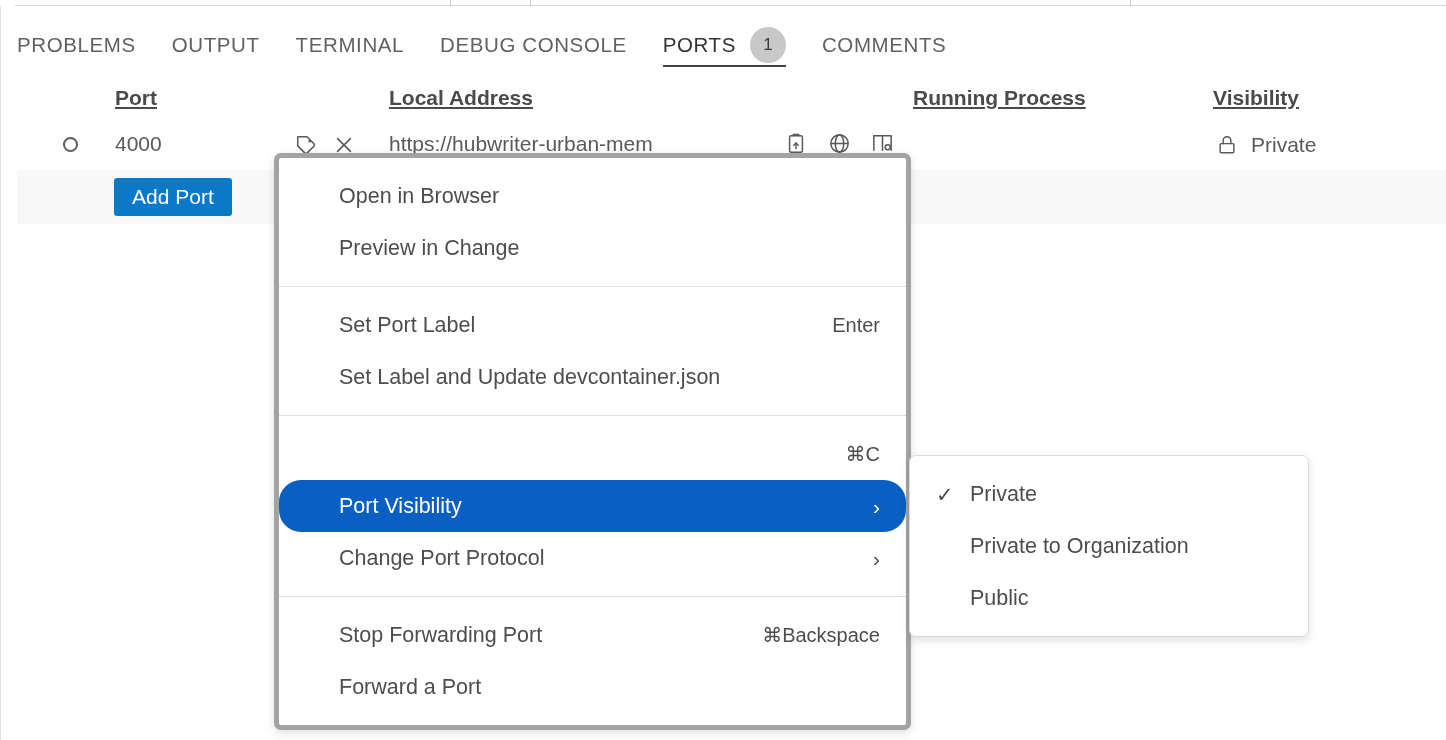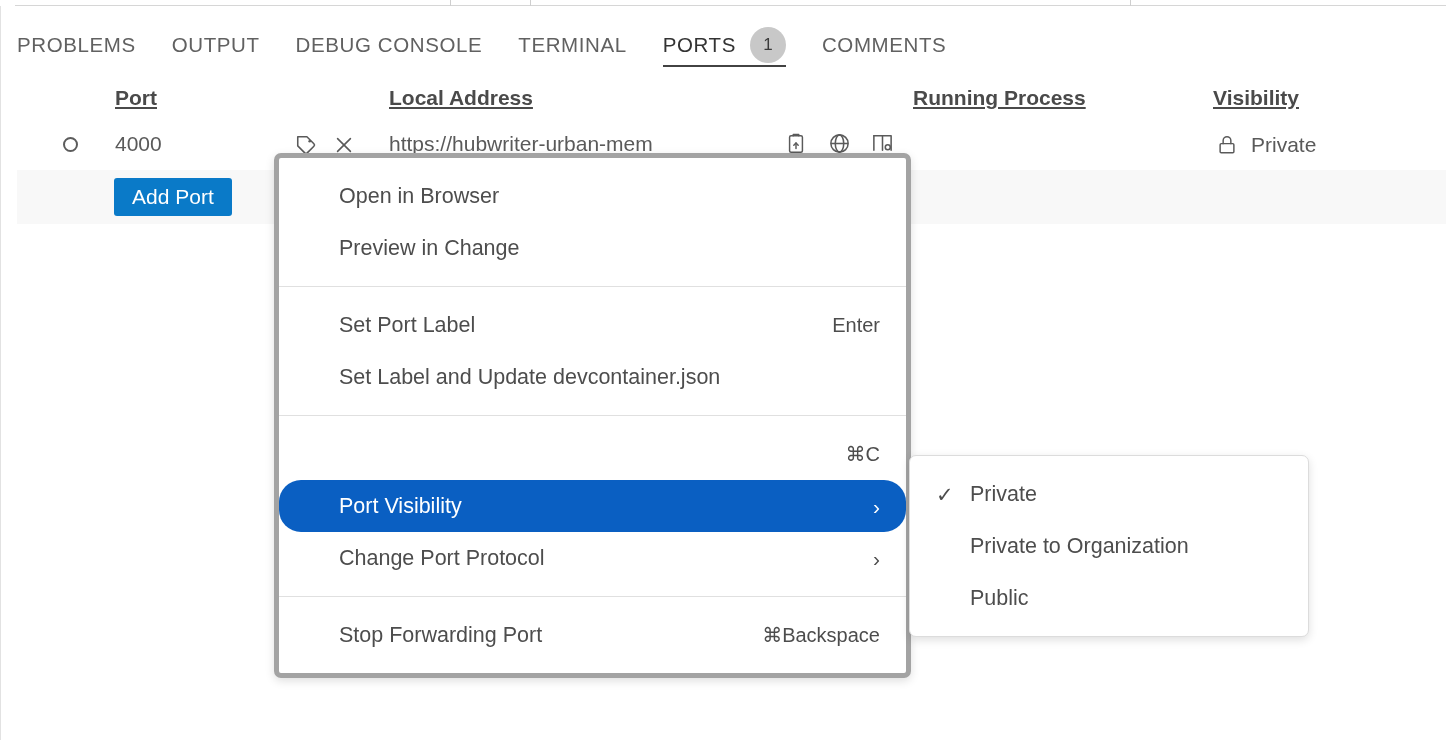--- a/index.html
+++ b/index.html
@@ -308,26 +308,26 @@
       <span class="tab-label">PROBLEMS</span>
 
     </div>
 
     <div class="tab">
       <span class="tab-label">OUTPUT</span>
 
     </div>
 
     <div class="tab">
+      <span class="tab-label">TERMINAL</span>
+
+    </div>
+
+    <div class="tab">
       <span class="tab-label">DEBUG CONSOLE</span>
-
-    </div>
-
-    <div class="tab">
-      <span class="tab-label">TERMINAL</span>
 
     </div>
 
     <div class="tab active">
       <span class="tab-label">PORTS</span>
       <span class="tab-badge">1</span>
       <span class="tab-underline"></span>
     </div>
 
     <div class="tab">
@@ -449,20 +449,23 @@
     </div>
 
     <div class="menu-sep"></div>
 
     <div class="menu-group">
       <div class="menu-item">
         <span class="mi-label">Stop Forwarding Port</span>
         <span class="mi-spacer"></span>
         <span class="mi-accel">⌘Backspace</span>
       </div>
+      <div class="menu-item">
+        <span class="mi-label">Forward a Port</span>
+      </div>
     </div>
 
   </div>
 
   <div id="submenu">
     <div class="submenu-item">
       <span class="submenu-check">✓</span>
       <span class="submenu-label">Private</span>
     </div>
     <div class="submenu-item">

